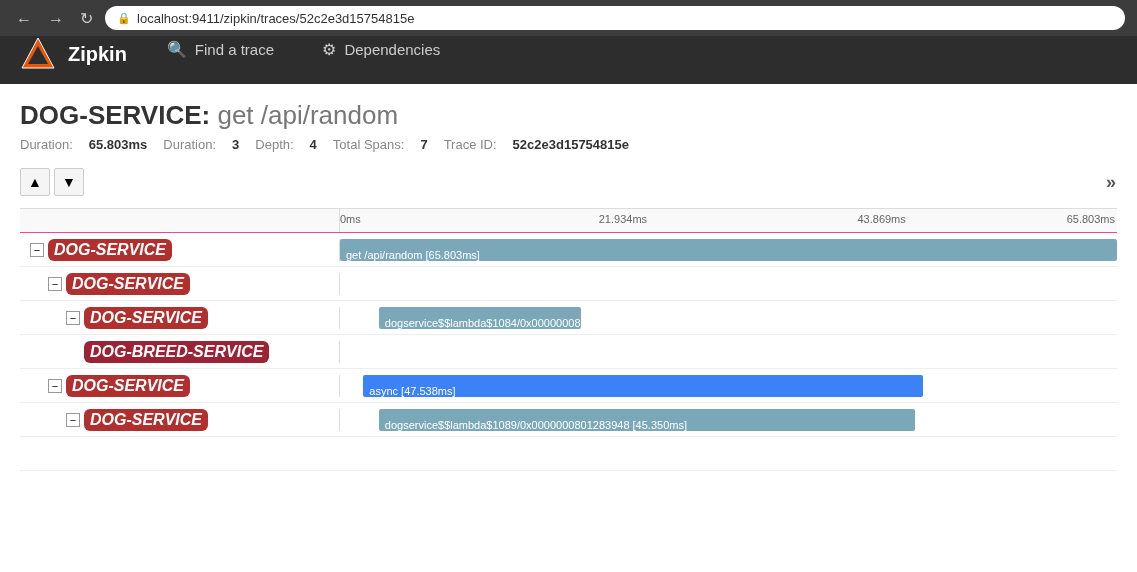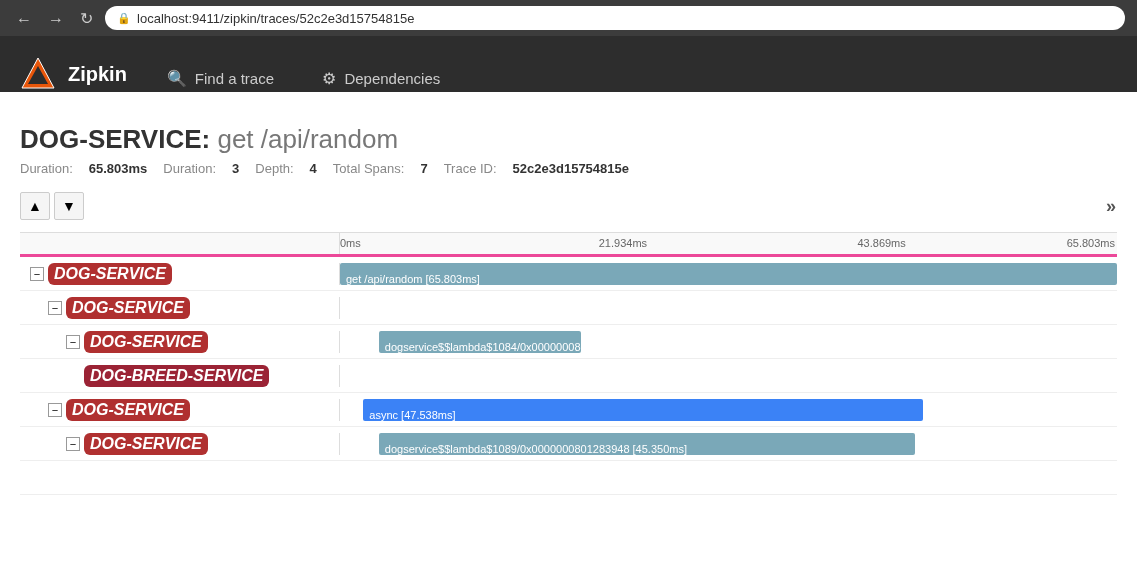--- a/index.html
+++ b/index.html
@@ -32,23 +32,23 @@
       display: flex;
       align-items: center;
       gap: 6px;
       height: 24px;
     }
     .url-lock { color: #666; font-size: 11px; }
 
     
     .app-header {
       background: #2d2d2d;
-      height: 56px;
-      display: flex;
-      align-items: flex-end;
+      height: 48px;
+      display: flex;
+      align-items: flex-start;
       padding: 0 20px;
       gap: 32px;
     }
     .logo-area {
       display: flex;
       align-items: center;
       gap: 12px;
     }
     .logo-icon {
       width: 36px;
@@ -66,21 +66,20 @@
       color: #ccc;
       font-size: 15px;
       cursor: pointer;
       padding: 4px 8px;
     }
     .nav-icon { font-size: 16px; }
 
     
     .page-content {
       padding: 16px 20px 0 20px;
-      margin-top: 16px;
     }
 
     .trace-title {
       font-size: 26px;
       font-weight: normal;
       color: #333;
       margin-bottom: 6px;
     }
     .trace-title .service-name {
       color: #333;
@@ -135,21 +134,21 @@
 
     
     .timeline-container {
       border-top: 1px solid #ddd;
       overflow: hidden;
     }
 
     .timeline-header {
       display: flex;
       height: 24px;
-      border-bottom: 3px solid #ec4899;
+      border-bottom: 1px solid #ec4899;
       background: #f9f9f9;
     }
     .timeline-label-col {
       width: 320px;
       min-width: 320px;
       border-right: 1px solid #ddd;
     }
     .timeline-ticks {
       flex: 1;
       position: relative;

